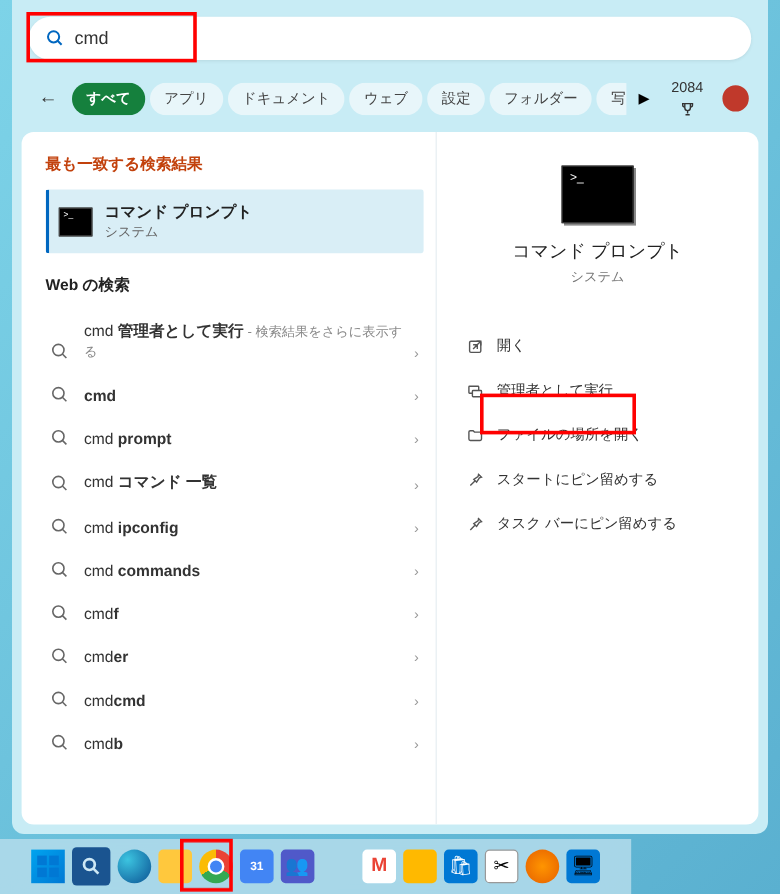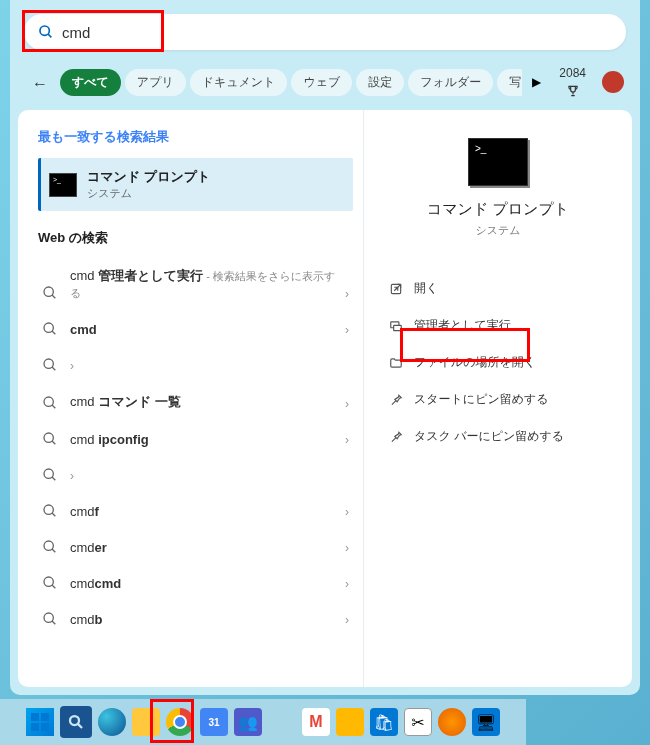--- a/index.html
+++ b/index.html
@@ -12,21 +12,21 @@
 .tabs-row { display: flex; align-items: center; padding: 4px 16px 12px 16px; gap: 6px; }
 .back-arrow { width: 28px; display: flex; justify-content: center; color: #333; font-size: 16px; cursor: pointer; }
 .tabs { display: flex; gap: 4px; flex: 1; align-items: center; overflow: hidden; }
 .tab { padding: 5px 12px; border-radius: 14px; font-size: 12px; background: #e8f6fa; color: #444; cursor: pointer; white-space: nowrap; }
 .tab.active { background: #15803d; color: #fff; font-weight: bold; }
 .play-icon { font-size: 12px; margin-left: 4px; cursor: pointer; }
 .rewards { display: flex; align-items: center; gap: 4px; font-size: 12px; color: #333; margin-left: 12px; flex-direction: column; }
 .avatar { width: 22px; height: 22px; border-radius: 50%; background: #c0392b; margin-left: 10px; }
 .content { flex: 1; display: flex; background: #fff; border-radius: 10px; margin: 0 8px 8px 8px; overflow: hidden; }
 .left-col { width: 345px; padding: 18px 10px 10px 20px; overflow-y: auto; }
-.section-header { font-size: 13px; font-weight: 600; color: #3b82f6; margin-bottom: 12px; }
+.section-header { font-size: 13px; font-weight: 600; color: #c2410c; margin-bottom: 12px; }
 .best-match { display: flex; align-items: center; background: #d9eef6; border-left: 3px solid #0067c0; padding: 10px 8px; margin-bottom: 18px; border-radius: 2px; cursor: pointer; }
 .cmd-icon { width: 28px; height: 24px; background: #000; border: 1px solid #444; margin-right: 10px; position: relative; }
 .cmd-icon::after { content: ">_"; color: #fff; font-size: 7px; position: absolute; top: 2px; left: 3px; }
 .best-match-text { flex: 1; }
 .best-match-title { font-size: 13px; font-weight: 600; color: #222; }
 .best-match-sub { font-size: 11px; color: #666; }
 .web-section-header { font-size: 13px; font-weight: 600; color: #222; margin: 8px 0 10px 0; }
 .web-item { display: flex; align-items: flex-end; padding: 10px 4px; cursor: pointer; border-radius: 4px; }
 .web-search-icon { width: 16px; height: 16px; margin-right: 12px; flex-shrink: 0; }
 .web-item-text { flex: 1; font-size: 13px; color: #333; }
@@ -113,20 +113,21 @@
               <line x1="20" y1="20" x2="15" y2="15"></line>
             </svg>
             <div class="web-item-text"><span class="bold">cmd</span></div>
             <span class="chev">›</span>
           </div>
           <div class="web-item">
             <svg class="web-search-icon" viewBox="0 0 24 24" fill="none" stroke="#666" stroke-width="2">
               <circle cx="10" cy="10" r="7"></circle>
               <line x1="20" y1="20" x2="15" y2="15"></line>
             </svg>
+            <div class="web-item-text">cmd <span class="bold">prompt</span></div>
             <span class="chev">›</span>
           </div>
           <div class="web-item">
             <svg class="web-search-icon" viewBox="0 0 24 24" fill="none" stroke="#666" stroke-width="2">
               <circle cx="10" cy="10" r="7"></circle>
               <line x1="20" y1="20" x2="15" y2="15"></line>
             </svg>
             <div class="web-item-text">cmd <span class="bold">コマンド 一覧</span></div>
             <span class="chev">›</span>
           </div>
@@ -136,20 +137,21 @@
               <line x1="20" y1="20" x2="15" y2="15"></line>
             </svg>
             <div class="web-item-text">cmd <span class="bold">ipconfig</span></div>
             <span class="chev">›</span>
           </div>
           <div class="web-item">
             <svg class="web-search-icon" viewBox="0 0 24 24" fill="none" stroke="#666" stroke-width="2">
               <circle cx="10" cy="10" r="7"></circle>
               <line x1="20" y1="20" x2="15" y2="15"></line>
             </svg>
+            <div class="web-item-text">cmd <span class="bold">commands</span></div>
             <span class="chev">›</span>
           </div>
           <div class="web-item">
             <svg class="web-search-icon" viewBox="0 0 24 24" fill="none" stroke="#666" stroke-width="2">
               <circle cx="10" cy="10" r="7"></circle>
               <line x1="20" y1="20" x2="15" y2="15"></line>
             </svg>
             <div class="web-item-text">cmd<span class="bold">f</span></div>
             <span class="chev">›</span>
           </div>

